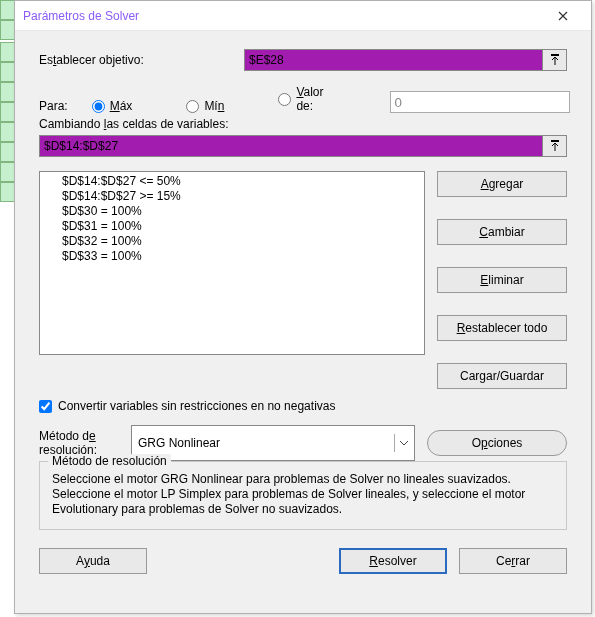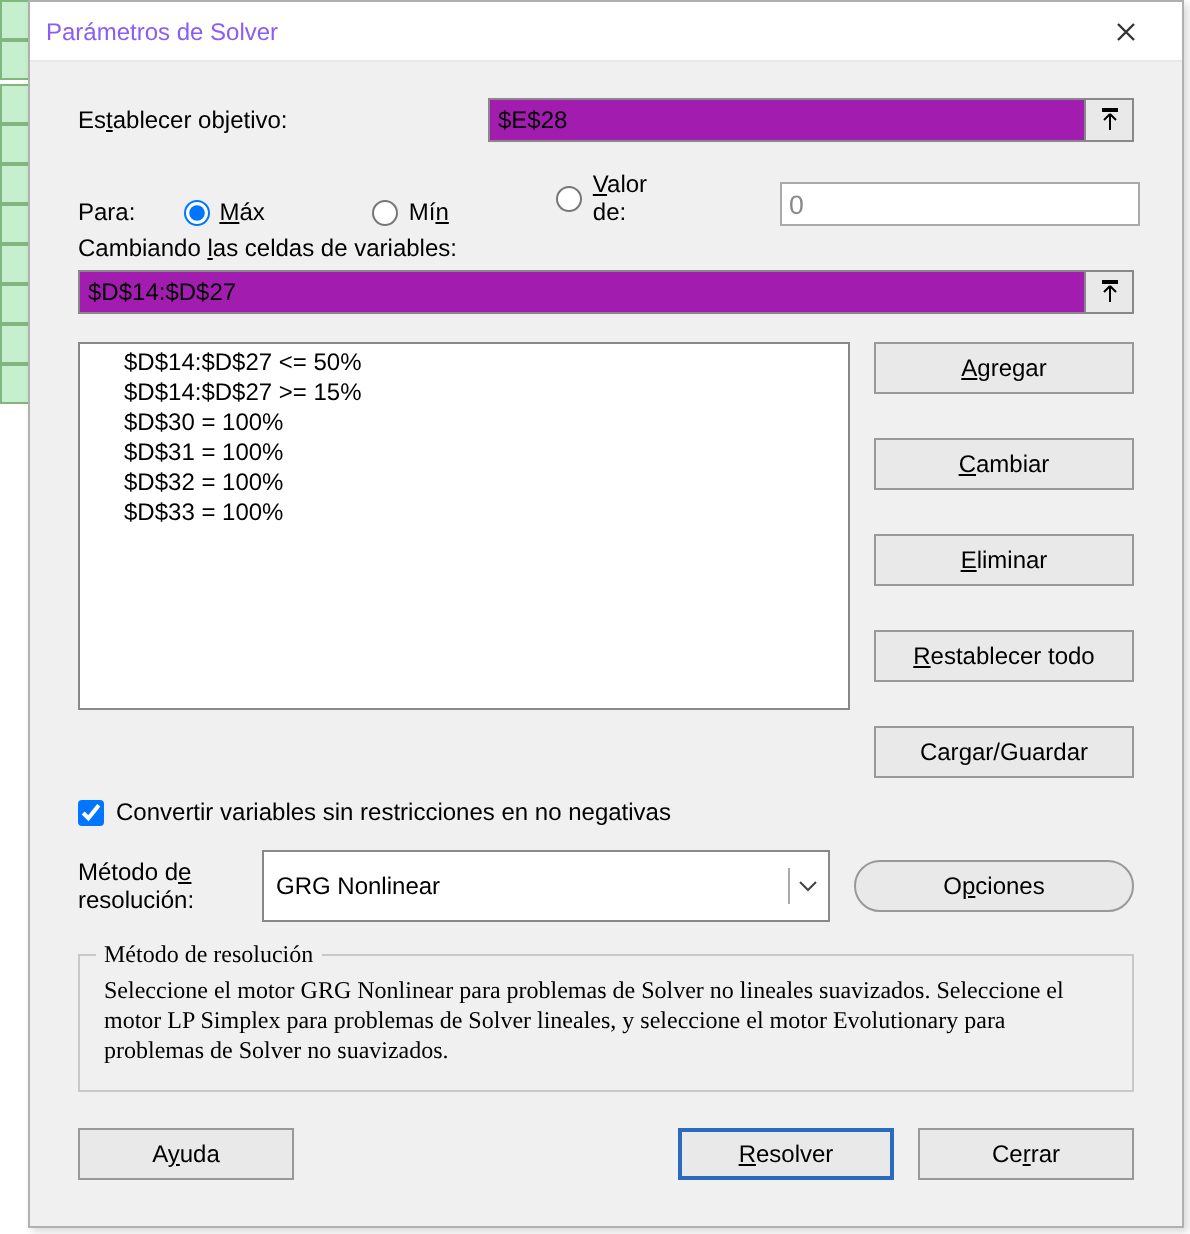--- a/index.html
+++ b/index.html
@@ -122,24 +122,23 @@
     display:flex; align-items:center; justify-content:space-between;
     padding: 0 2px 0 6px;
   }
   .select .chev {
     width: 18px; height: 18px;
     border-left:1px solid #aaa;
     display:flex; align-items:center; justify-content:center;
   }
   .group {
     border: 1px solid #c8c8c8;
-    margin-top: 16px;
+    margin-top: 0;
     padding: 10px 12px 12px 12px;
     position: relative;
-    font-family: Liberation Serif, serif;
   }
   .group .glabel {
     position:absolute;
     top: -8px; left: 8px;
     background:#f0f0f0;
     padding: 0 4px;
     font-size: 12px;
   }
   .group .desc { line-height: 15px; }
   .footer {

